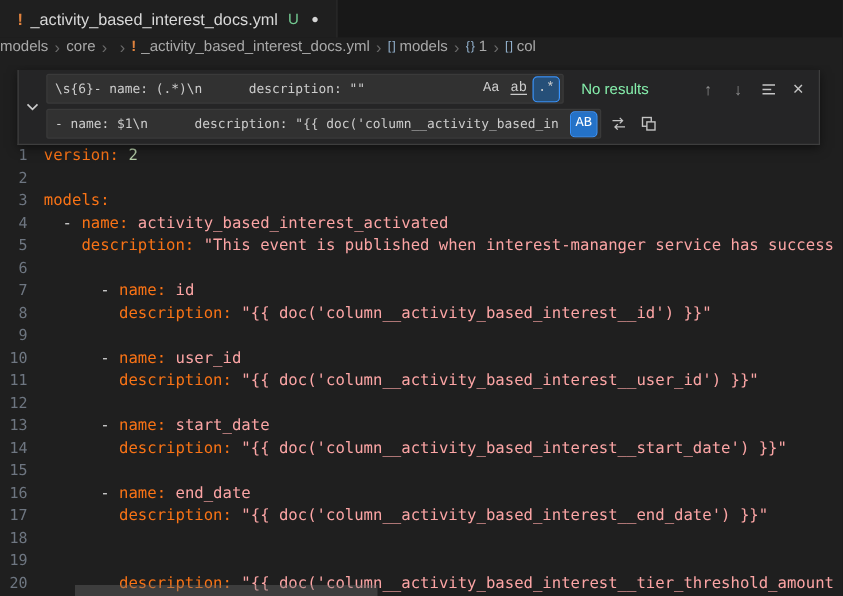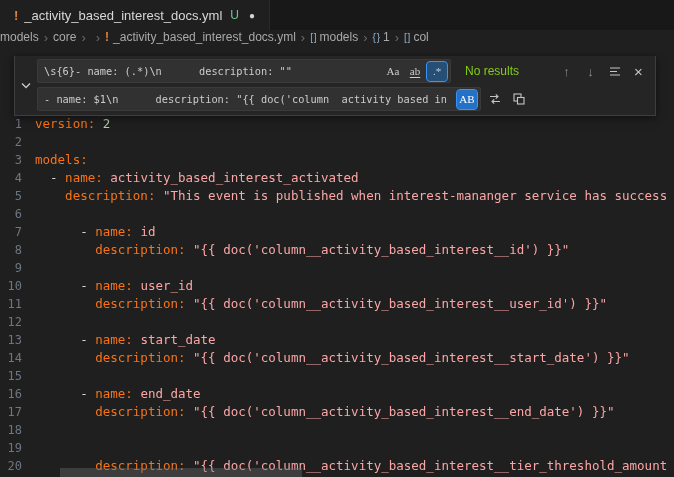--- a/index.html
+++ b/index.html
@@ -34,25 +34,25 @@
   .rows { flex:1; display:flex; flex-direction:column; gap:4px; }
   .frow { display:flex; align-items:center; height:24px; }
   .input { height:24px; background:#313131; border:1px solid #3a3a3a; border-radius:2px;
            padding:0 3px 0 6px; font-family:"DejaVu Sans Mono", monospace; font-size:10.3px;
            color:#cccccc; display:flex; align-items:center; overflow:hidden; }
   .find-input { width:414px; }
   .replace-input { width:444px; }
   .itext { flex:1; white-space:pre; overflow:hidden; }
   .opt { min-width:20px; height:19px; margin-left:2px; border-radius:3px; flex:none;
          display:flex; align-items:center; justify-content:center;
-         font-family:Liberation Serif, serif; font-size:11px; color:#cccccc; cursor:pointer; }
+         font-family:Liberation Mono, monospace; font-size:11px; color:#cccccc; cursor:pointer; }
   .opt.ww { text-decoration:underline; text-underline-offset:2px; }
   .opt.active { background:#264f78; outline:1px solid #3794ff; }
   .opt.solid { background:#2472c8; color:#ffffff; outline:1px solid #3794ff; }
-  .results { flex:1; margin-left:14px; color:#84cc16; font-size:12px; white-space:nowrap; }
+  .results { flex:1; margin-left:14px; color:#86efac; font-size:12px; white-space:nowrap; }
   .ibtn { width:21px; height:21px; margin-left:3px; flex:none; border-radius:4px; cursor:pointer;
           display:flex; align-items:center; justify-content:center; color:#c5c5c5; font-size:13px; }
   .ibtn.dim { color:#8f8f8f; }
   .ibtn.close { font-size:15px; }
 
   
   .code { padding-top:63px; font-family:"DejaVu Sans Mono", monospace; font-size:12.5px; line-height:18px; }
   .line { display:flex; height:18px; white-space:pre; }
   .ln { width:22px; flex:none; text-align:right; color:#6e7681; font-size:12px; }
   .lc { margin-left:13px; }

